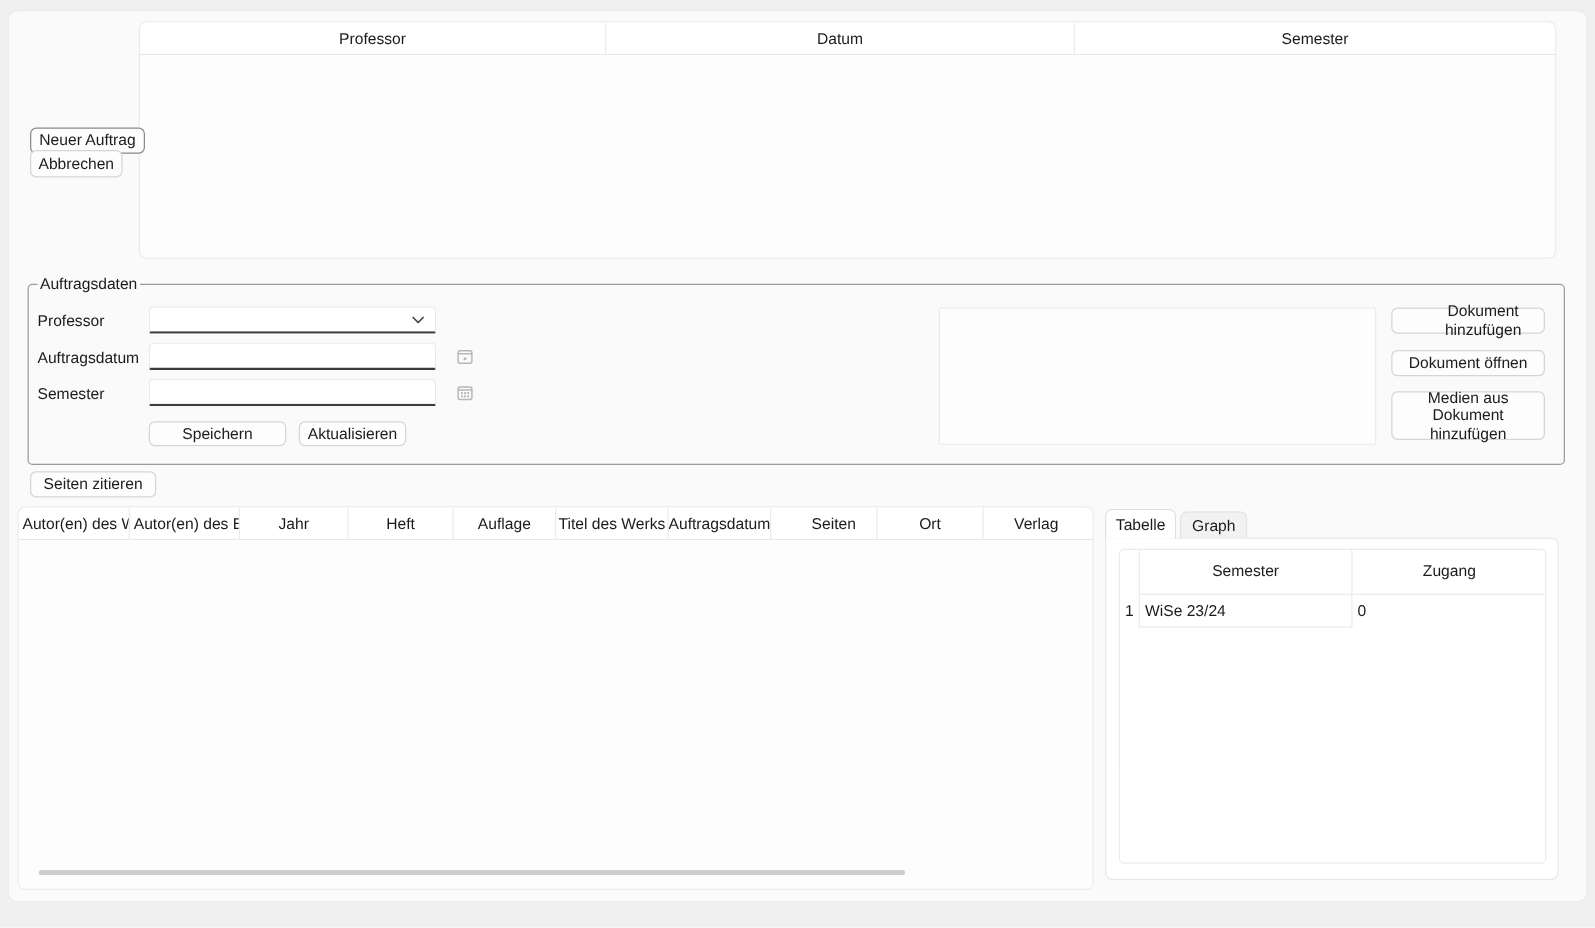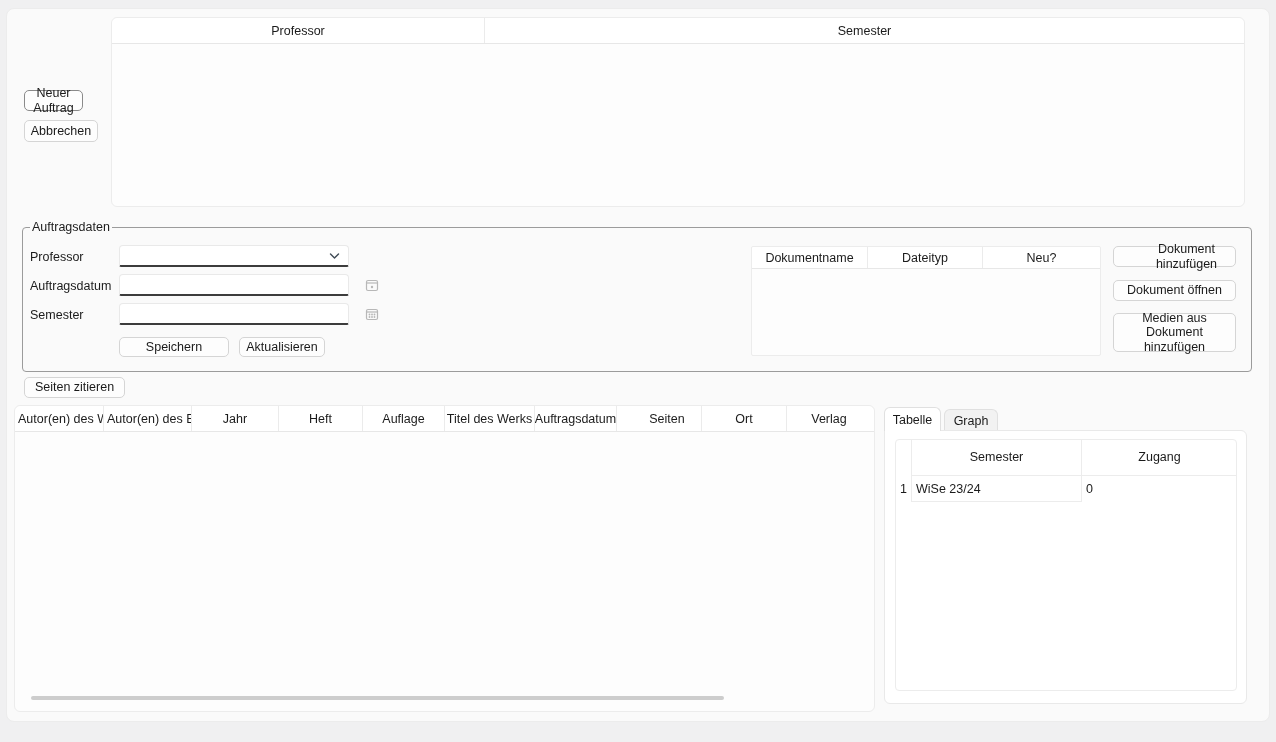--- a/index.html
+++ b/index.html
@@ -94,26 +94,27 @@
   svg { display:block; }
 </style>
 </head>
 <body>
 
 <div class="abs content-card"></div>
 
 <div class="abs panel" style="left:111px; top:17px; width:1134px; height:190px;">
   <div class="thead" style="height:26px;">
     <div class="th" style="width:372px;">Professor</div>
+    <div class="th" style="width:375px;">Datum</div>
     <div class="th" style="flex:1;">Semester</div>
   </div>
   <div style="height:162px;"></div>
 </div>
 
-<div class="abs btn focused" style="left:24px; top:90px; width:59px; height:21px;">Neuer Auftrag</div>
+<div class="abs btn focused" style="left:24px; top:102px; width:92px; height:21px;">Neuer Auftrag</div>
 <div class="abs btn" style="left:24px; top:120px; width:74px; height:22px;">Abbrechen</div>
 
 <div class="abs groupbox" style="left:22px; top:227px; width:1230px; height:145px;">
   <span class="groupbox-legend">Auftragsdaten</span>
 </div>
 
 <div class="abs form-label" style="left:30px; top:250px;">Professor</div>
 <div class="abs form-label" style="left:30px; top:279px;">Auftragsdatum</div>
 <div class="abs form-label" style="left:30px; top:308px;">Semester</div>
 
@@ -147,25 +148,20 @@
     <circle cx="4.5" cy="10" r="0.9" fill="#b7b7b7"></circle>
     <circle cx="7" cy="10" r="0.9" fill="#b7b7b7"></circle>
     <circle cx="9.5" cy="10" r="0.9" fill="#b7b7b7"></circle>
   </svg>
 </div>
 
 <div class="abs btn" style="left:119px; top:337px; width:110px; height:20px;">Speichern</div>
 <div class="abs btn" style="left:239px; top:337px; width:86px; height:20px;">Aktualisieren</div>
 
 <div class="abs panel" style="left:751px; top:246px; width:350px; height:110px; border-radius:2px;">
-  <div class="thead" style="height:22px; border-radius:2px 2px 0 0;">
-    <div class="th" style="width:115px;">Dokumentname</div>
-    <div class="th" style="width:115px;">Dateityp</div>
-    <div class="th" style="flex:1;">Neu?</div>
-  </div>
   <div style="height:86px;"></div>
 </div>
 
 <div class="abs btn" style="left:1113px; top:246px; width:123px; height:21px;padding-left:24px;">Dokument hinzufügen</div>
 <div class="abs btn" style="left:1113px; top:280px; width:123px; height:21px;">Dokument öffnen</div>
 <div class="abs btn" style="left:1113px; top:313px; width:123px; height:39px; padding:2px 4px;">Medien aus Dokument hinzufügen</div>
 
 <div class="abs btn" style="left:24px; top:377px; width:101px; height:21px;">Seiten zitieren</div>
 
 <div class="abs panel" style="left:14px; top:405px; width:861px; height:307px; overflow:hidden;">

